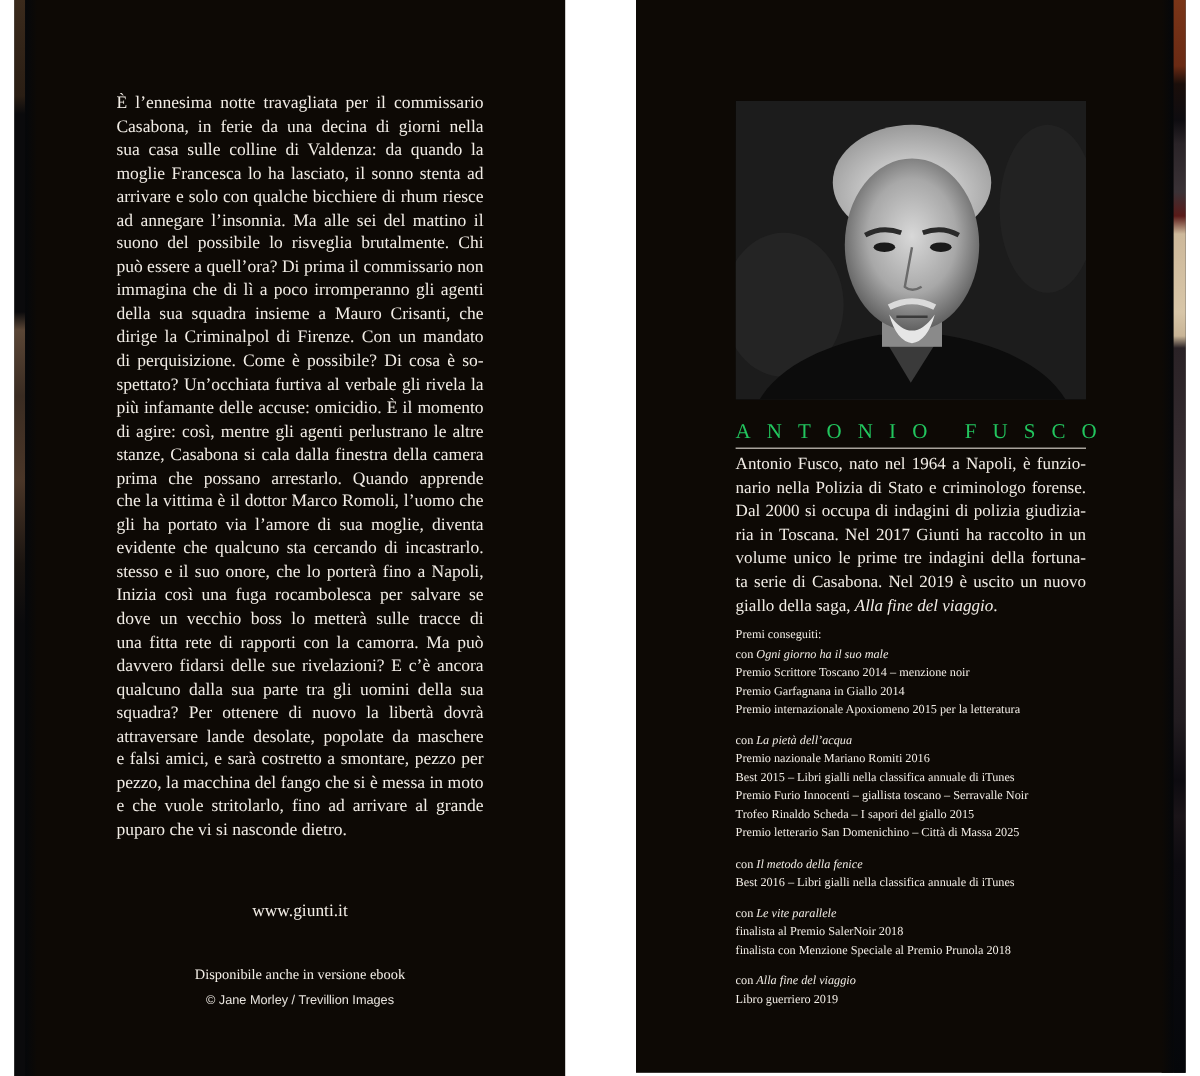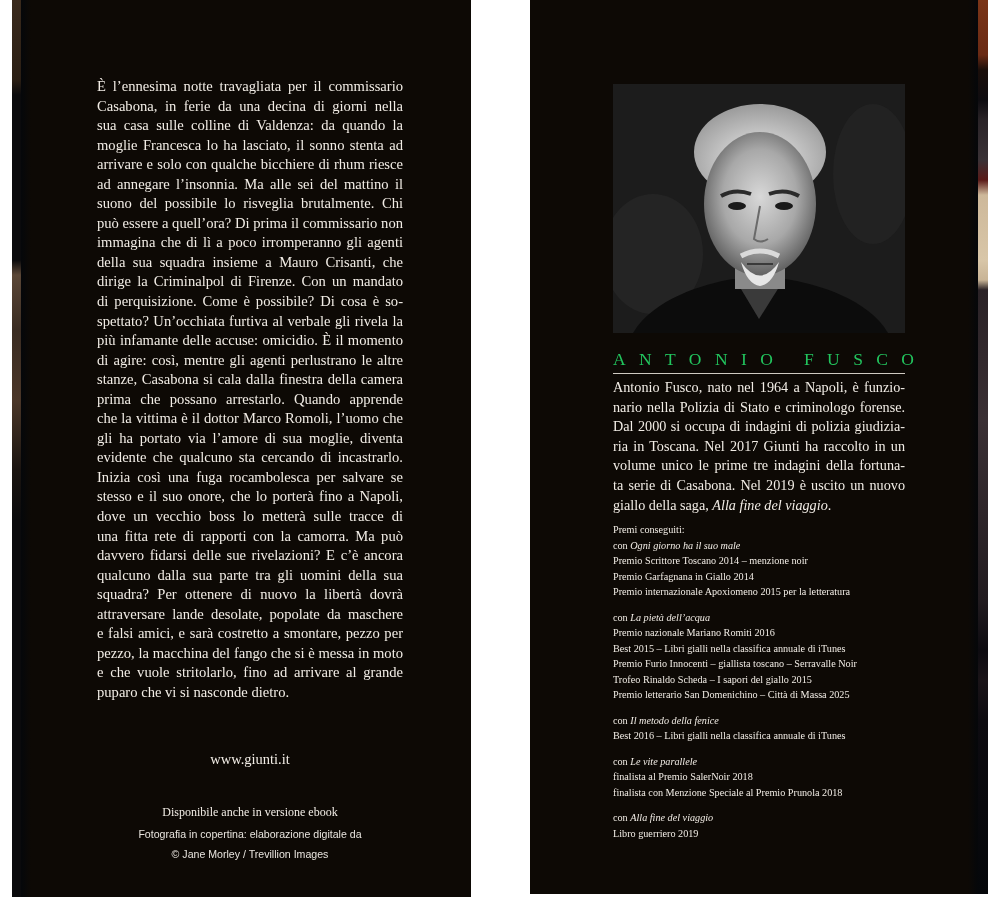--- a/index.html
+++ b/index.html
@@ -123,38 +123,37 @@
     <span class="ln">dirige la Criminalpol di Firenze. Con un mandato</span>
     <span class="ln">di perquisizione. Come è possibile? Di cosa è so-</span>
     <span class="ln">spettato? Un’occhiata furtiva al verbale gli rivela la</span>
     <span class="ln">più infamante delle accuse: omicidio. È il momento</span>
     <span class="ln">di agire: così, mentre gli agenti perlustrano le altre</span>
     <span class="ln">stanze, Casabona si cala dalla finestra della camera</span>
     <span class="ln">prima che possano arrestarlo. Quando apprende</span>
     <span class="ln">che la vittima è il dottor Marco Romoli, l’uomo che</span>
     <span class="ln">gli ha portato via l’amore di sua moglie, diventa</span>
     <span class="ln">evidente che qualcuno sta cercando di incastrarlo.</span>
+    <span class="ln">stesso e il suo onore, che lo porterà fino a Napoli,</span>
     <span class="ln">Inizia così una fuga rocambolesca per salvare se</span>
-    <span class="ln">stesso e il suo onore, che lo porterà fino a Napoli,</span>
     <span class="ln">dove un vecchio boss lo metterà sulle tracce di</span>
     <span class="ln">una fitta rete di rapporti con la camorra. Ma può</span>
     <span class="ln">davvero fidarsi delle sue rivelazioni? E c’è ancora</span>
     <span class="ln">qualcuno dalla sua parte tra gli uomini della sua</span>
     <span class="ln">squadra? Per ottenere di nuovo la libertà dovrà</span>
     <span class="ln">attraversare lande desolate, popolate da maschere</span>
     <span class="ln">e falsi amici, e sarà costretto a smontare, pezzo per</span>
     <span class="ln">pezzo, la macchina del fango che si è messa in moto</span>
     <span class="ln">e che vuole stritolarlo, fino ad arrivare al grande</span>
     <span class="ln last">puparo che vi si nasconde dietro.</span>
   </div>
 
   <div class="site">www.giunti.it</div>
   <div class="ebook">Disponibile anche in versione ebook</div>
   <div class="credit">
-    <div>Fotografia in copertina: elaborazione digitale da</div>
     <div>© Jane Morley / Trevillion Images</div>
   </div>
 </div>
 
 <div id="right-panel" class="panel">
   <div class="edge-shadow"></div>
   <div class="edge-strip"></div>
 
   <div class="photo" aria-label="author-portrait-black-and-white">
     <svg viewBox="0 0 292 249" preserveAspectRatio="none">

